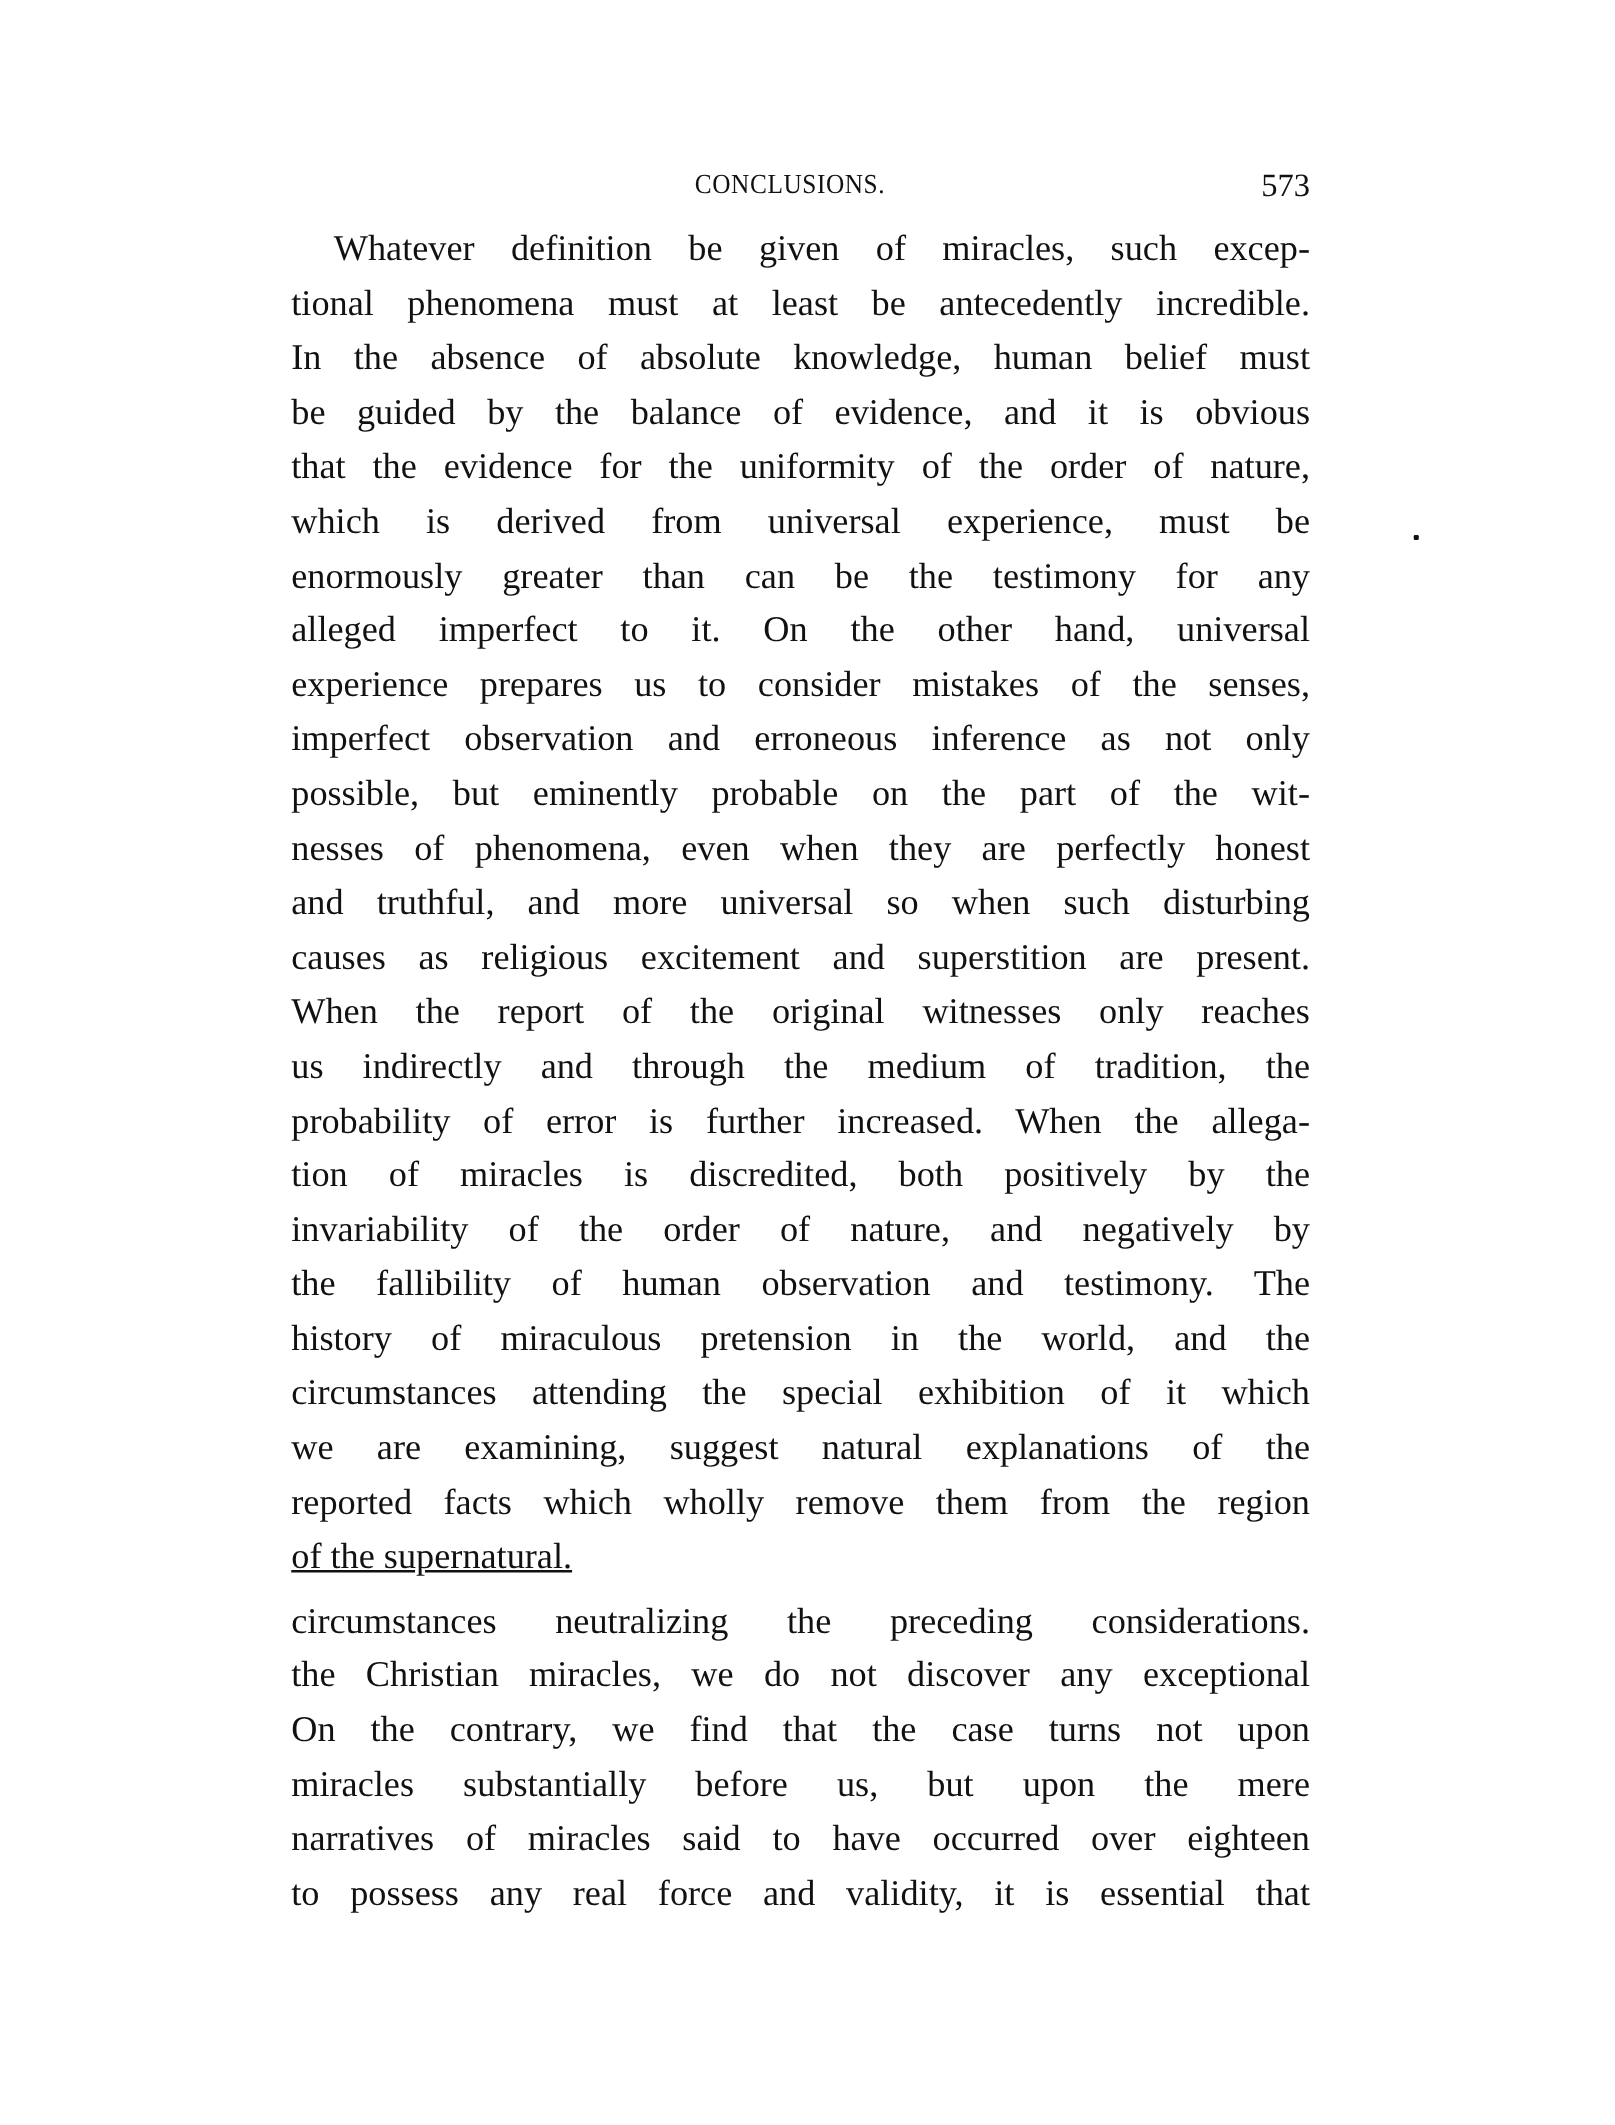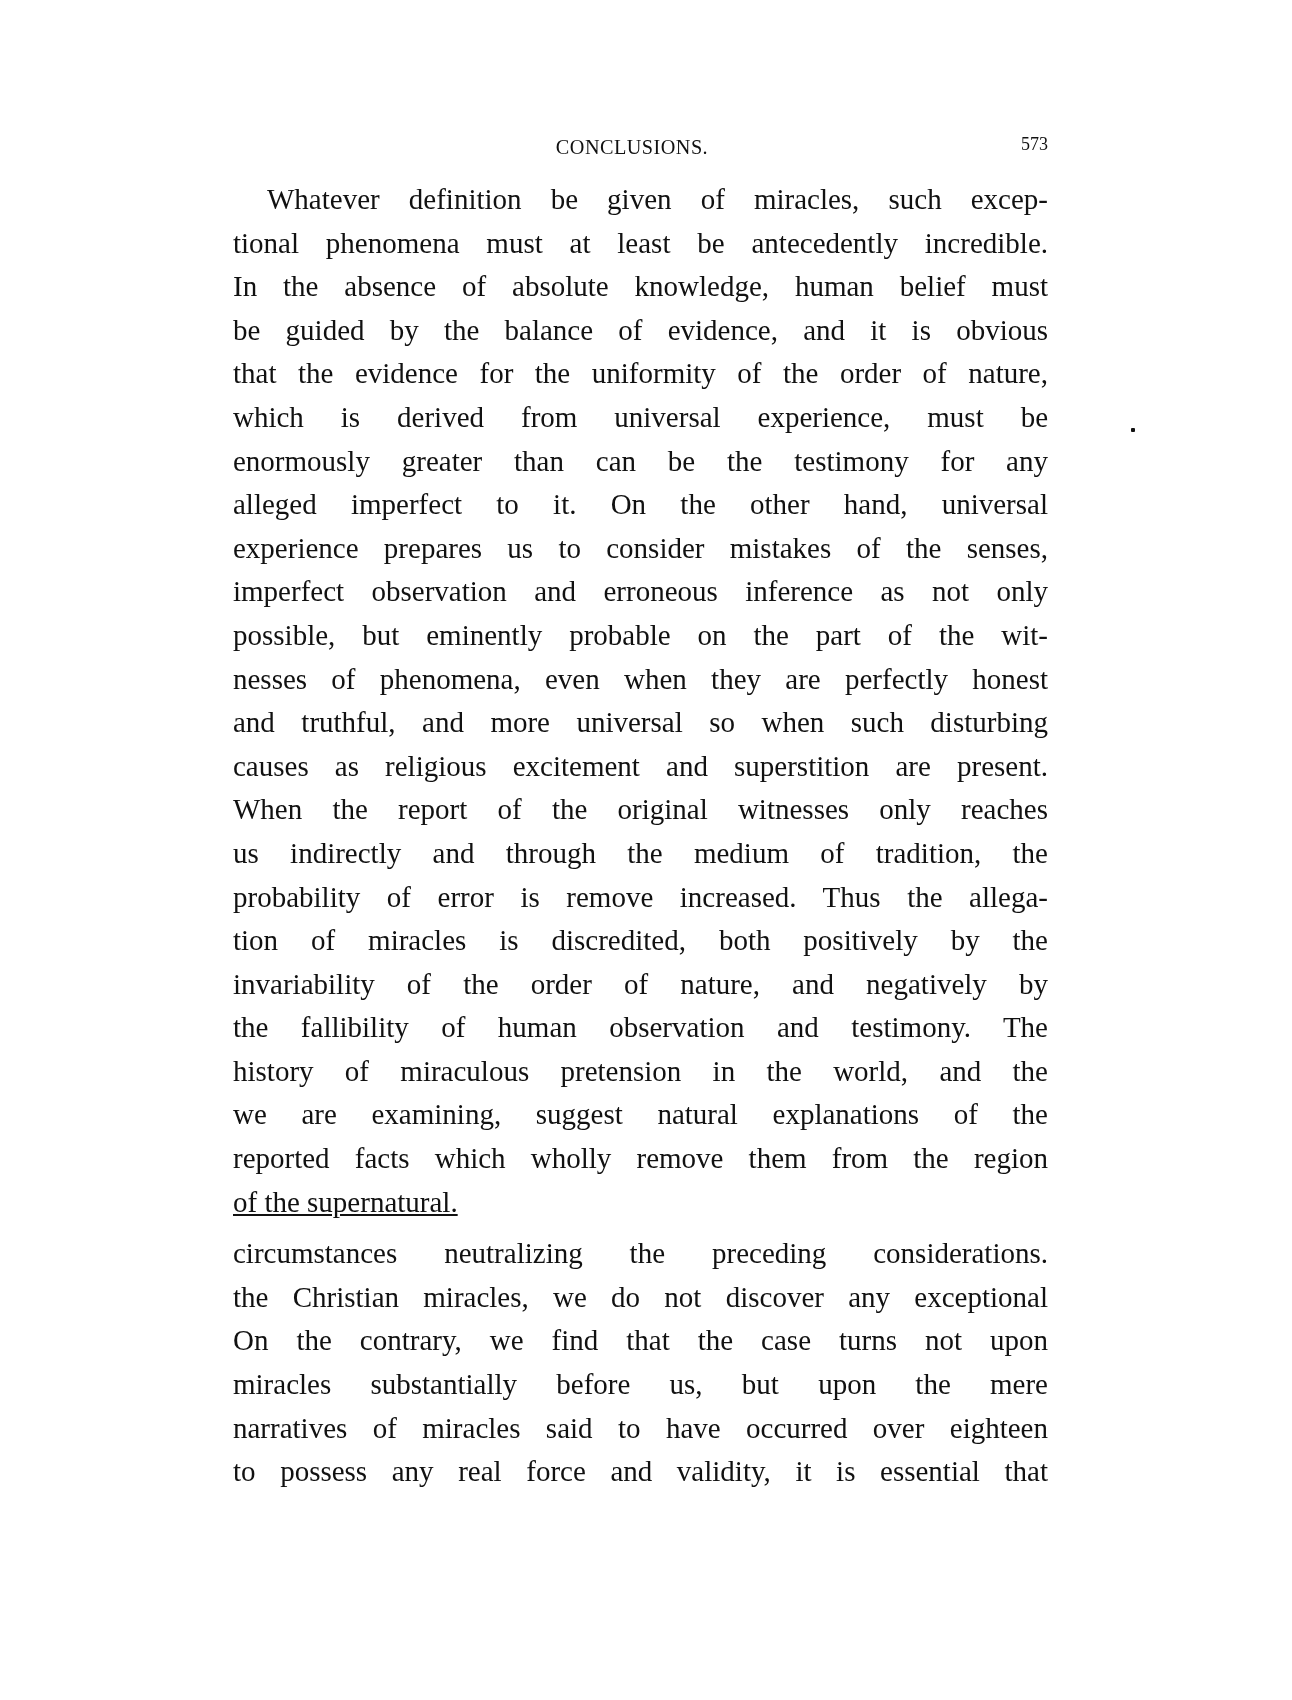--- a/index.html
+++ b/index.html
@@ -28,21 +28,21 @@
       right: 0;
       text-align: center;
       font-size: 22px;
       letter-spacing: 0.5px;
       transform: scaleX(0.92);
     }
     .page-number {
       position: absolute;
       right: 0;
       top: 0;
-      font-size: 18px;
+      font-size: 26px;
     }
     .body-text {
       position: absolute;
       top: 178px;
       left: 216px;
       width: 832px;
     }
     .line {
       display: block;
       height: 43.6px;
@@ -93,25 +93,26 @@
     <span class="line">enormously greater than can be the testimony for any</span>
     <span class="line">alleged imperfect to it.  On the other hand, universal</span>
     <span class="line">experience prepares us to consider mistakes of the senses,</span>
     <span class="line">imperfect observation and erroneous inference as not only</span>
     <span class="line">possible, but eminently probable on the part of the wit-</span>
     <span class="line">nesses of phenomena, even when they are perfectly honest</span>
     <span class="line">and truthful, and more universal so when such disturbing</span>
     <span class="line">causes as religious excitement and superstition are present.</span>
     <span class="line">When the report of the original witnesses only reaches</span>
     <span class="line">us indirectly and through the medium of tradition, the</span>
-    <span class="line">probability of error is remove increased.  Thus the allega-</span>
+    <span class="line">probability of error is further increased.  When the allega-</span>
     <span class="line">tion of miracles is discredited, both positively by the</span>
     <span class="line">invariability of the order of nature, and negatively by</span>
     <span class="line">the fallibility of human observation and testimony.  The</span>
     <span class="line">history of miraculous pretension in the world, and the</span>
+    <span class="line">circumstances attending the special exhibition of it which</span>
     <span class="line">we are examining, suggest natural explanations of the</span>
     <span class="line">reported facts which wholly remove them from the region</span>
     <span class="line last">of the supernatural.</span>
   </div>
   <div class="para-gap"></div>
   <div class="paragraph">
     <span class="line">circumstances neutralizing the preceding considerations.</span>
     <span class="line">the Christian miracles, we do not discover any exceptional</span>
     <span class="line">On the contrary, we find that the case turns not upon</span>
     <span class="line">miracles substantially before us, but upon the mere</span>

